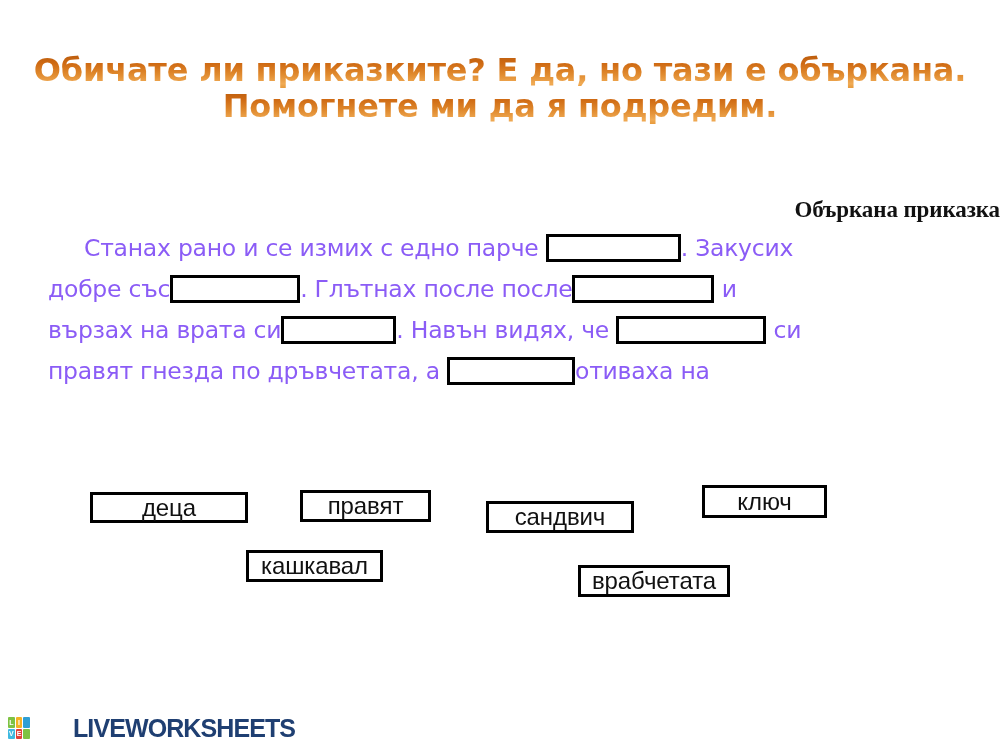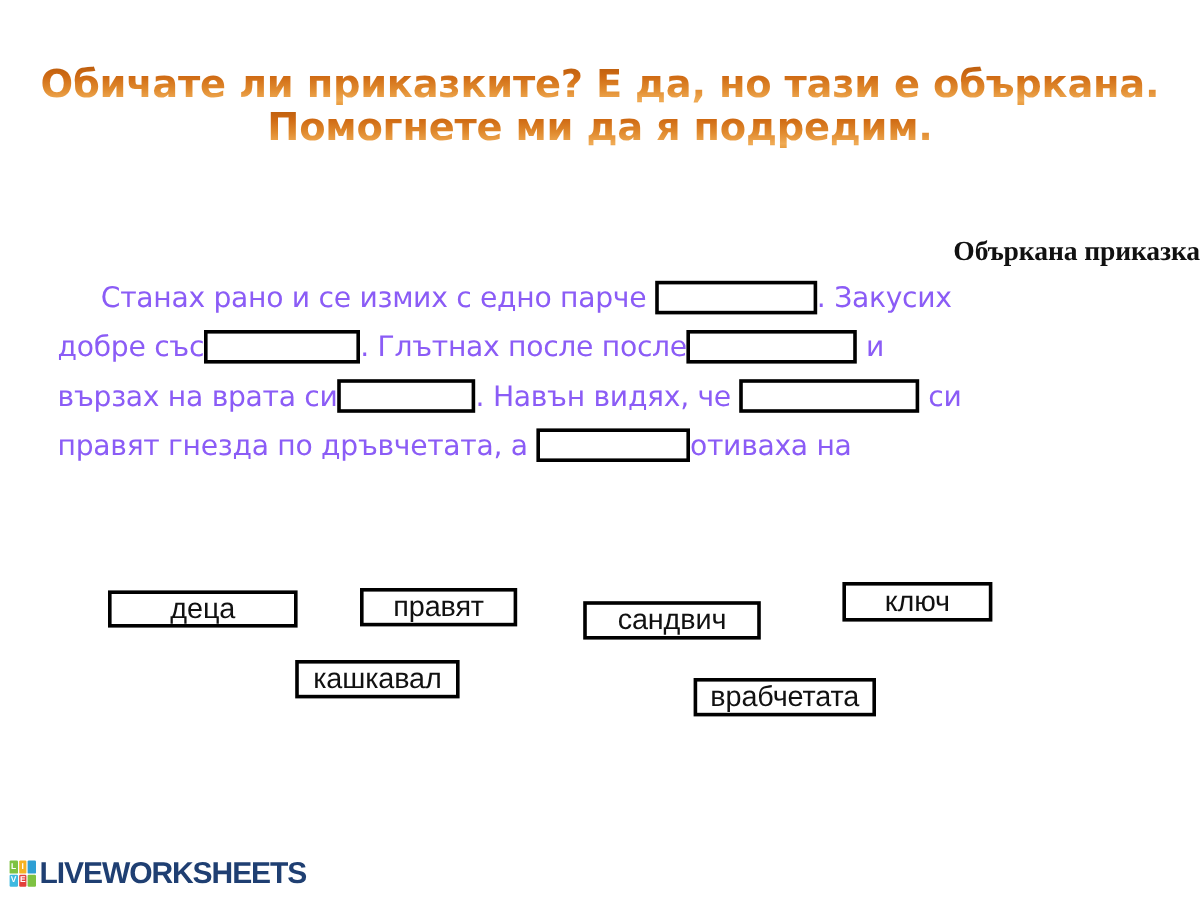--- a/index.html
+++ b/index.html
@@ -160,20 +160,21 @@
     color: #ffffff;
     line-height: 1;
     border-radius: 1px;
   }
   .logo-wordmark {
     font-family: "Liberation Sans", sans-serif;
     font-weight: bold;
     font-size: 25px;
     letter-spacing: -0.9px;
     color: #1f3f72;
+    margin-left: 40px;
   }
 </style>
 </head>
 <body>
 
 <div id="worksheet">
 
   <div class="title-block">
     <div class="title-line">Обичате ли приказките? Е да, но тази е объркана.</div>
     <div class="title-line">Помогнете ми да я подредим.</div>

